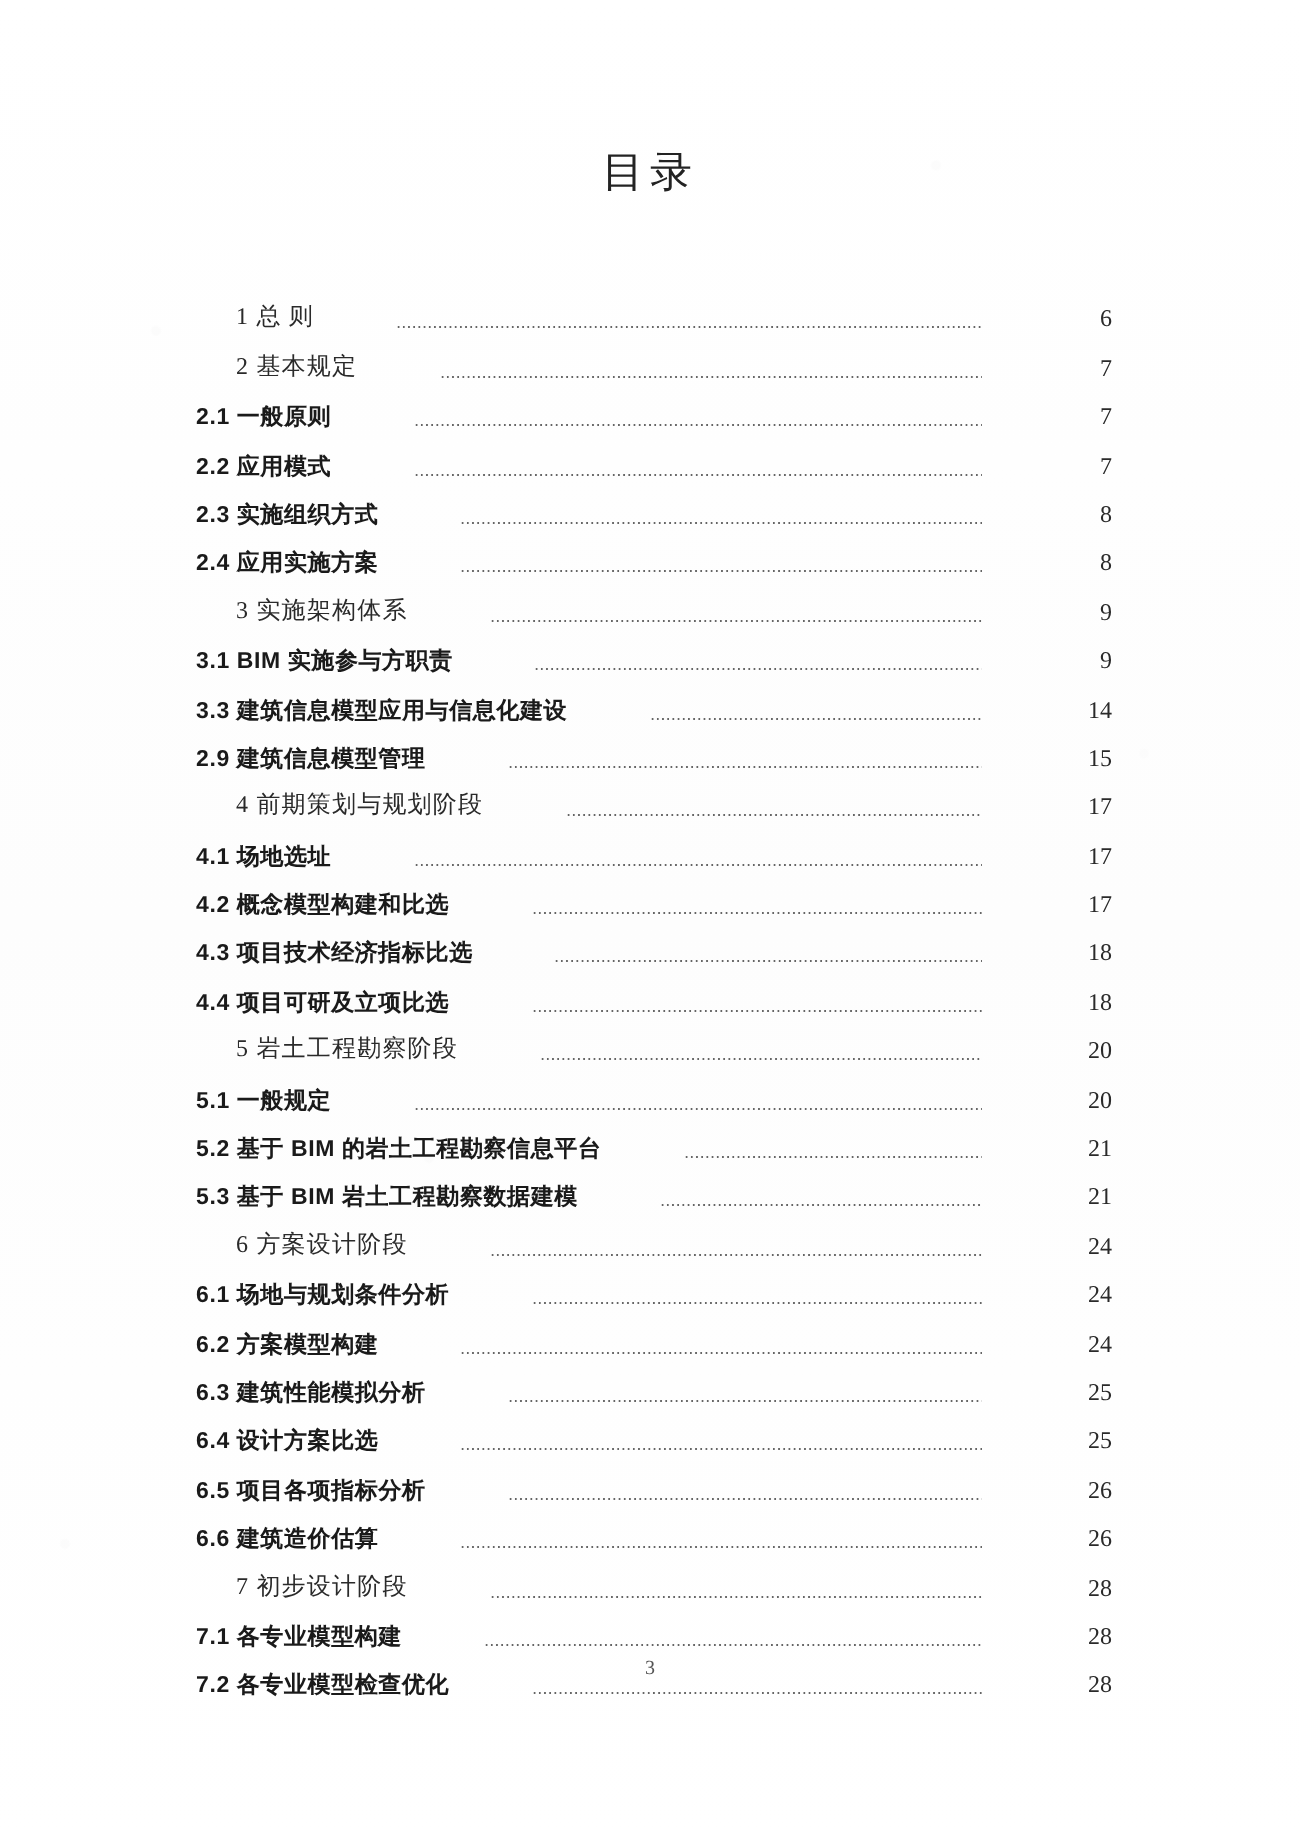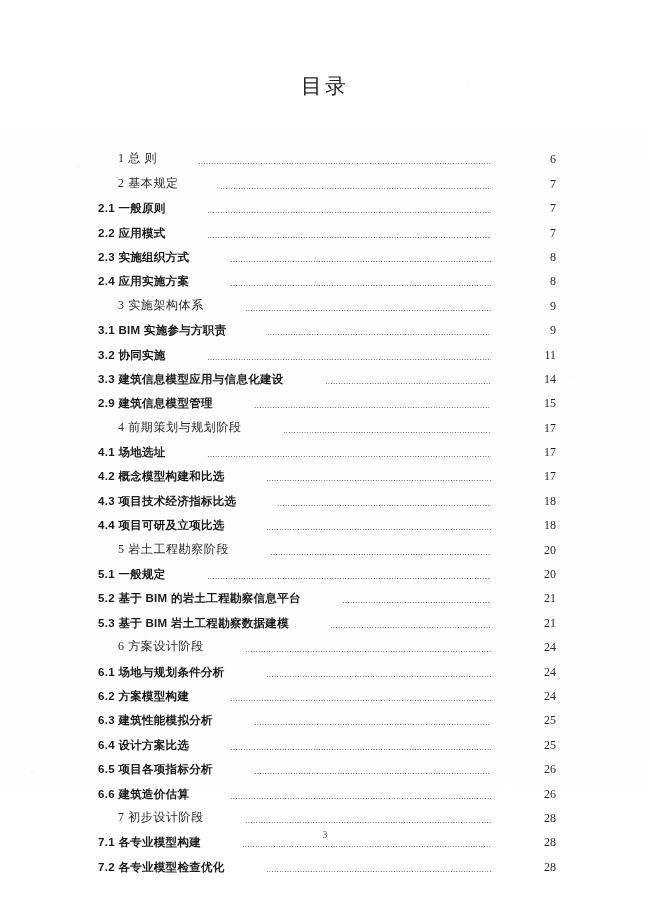--- a/index.html
+++ b/index.html
@@ -172,25 +172,20 @@
         <span class="label">3 实施架构体系</span>
         <span class="leader"></span>
         <span class="pageno">9</span>
       </div>
       <div class="toc-entry lvl2">
         <span class="label">3.1 BIM 实施参与方职责</span>
         <span class="leader"></span>
         <span class="pageno">9</span>
       </div>
       <div class="toc-entry lvl2">
-        <span class="label">3.2 协同实施</span>
-        <span class="leader"></span>
-        <span class="pageno">11</span>
-      </div>
-      <div class="toc-entry lvl2">
         <span class="label">3.3 建筑信息模型应用与信息化建设</span>
         <span class="leader"></span>
         <span class="pageno">14</span>
       </div>
       <div class="toc-entry lvl2">
         <span class="label">2.9 建筑信息模型管理</span>
         <span class="leader"></span>
         <span class="pageno">15</span>
       </div>
       <div class="toc-entry lvl1">

